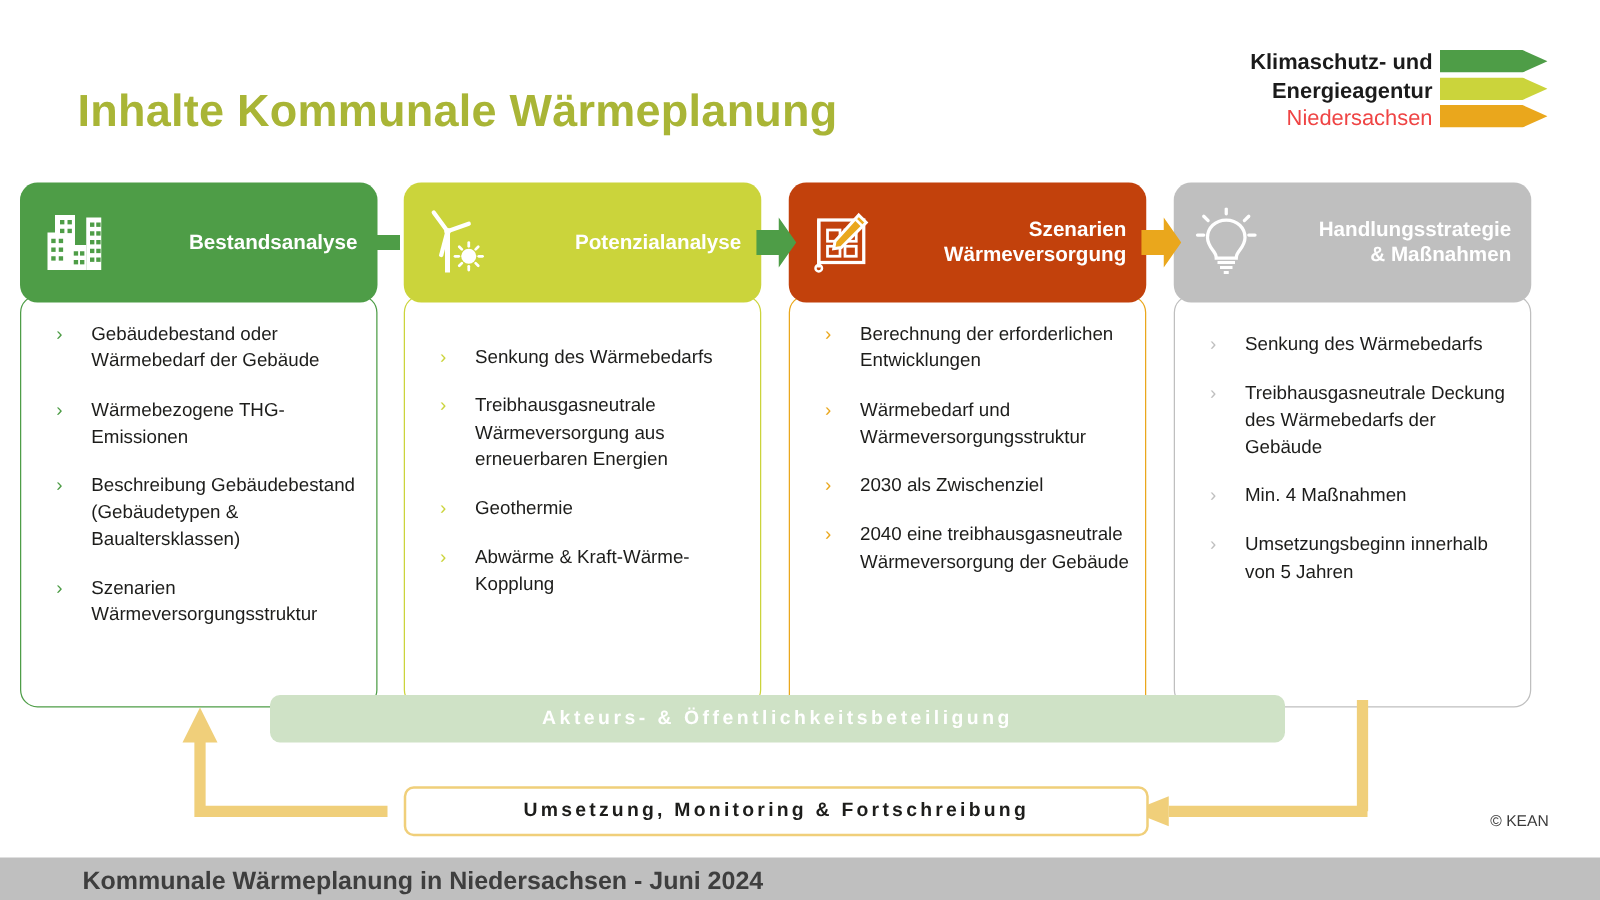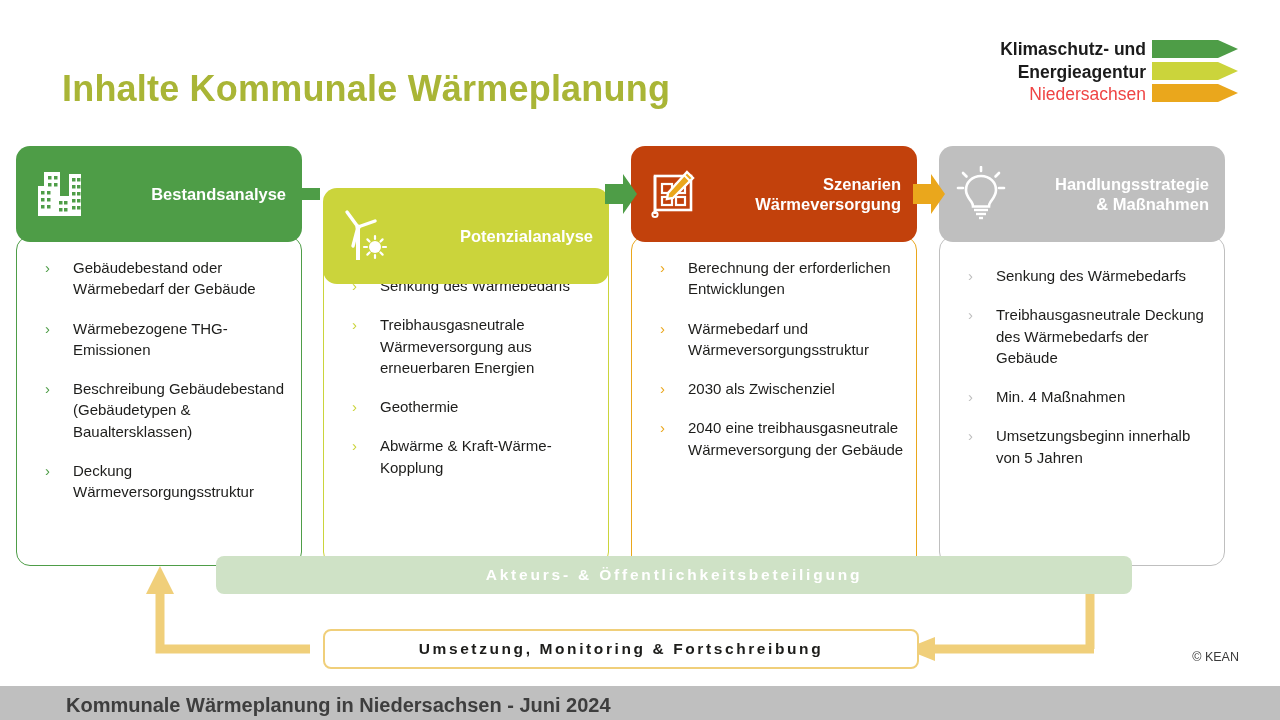--- a/index.html
+++ b/index.html
@@ -56,21 +56,21 @@
     font-size: 15px; line-height: 1.42; font-weight: normal;
   }
 
   
   #col1 { left: 16px; }
   #col1 .col-head { background: #4e9d47; }
   #col1 .col-body { border-color: #4e9d47; height: 330px; top: 90px; }
   #col1 .chev { color: #4e9d47; }
 
   #col2 { left: 323px; }
-  #col2 .col-head { background: #cbd43b; margin-top: 42px; }
+  #col2 .col-head { background: #cbd43b; }
   #col2 .col-body { border-color: #cbd43b; height: 330px; top: 90px; }
   #col2 .chev { color: #cbd43b; }
 
   #col3 { left: 631px; }
   #col3 .col-head { background: #c2410c; }
   #col3 .col-body { border-color: #eaa71c; height: 350px; top: 90px; }
   #col3 .chev { color: #eaa71c; }
 
   #col4 { left: 939px; }
   #col4 .col-head { background: #bfbfbf; }
@@ -78,21 +78,21 @@
   #col4 .chev { color: #bfbfbf; }
 
   #col2 .col-body { padding-top: 38px; }
   #col4 .col-body { padding-top: 28px; }
 
   
   .flow-arrow { position: absolute; z-index: 5; }
 
   
   .akteure {
-    position: absolute; left: 216px; top: 556px; width: 916px; height: 38px;
+    position: absolute; left: 216px; top: 556px; width: 812px; height: 38px;
     background: #cfe2c6; border-radius: 8px; z-index: 6;
     display: flex; align-items: center; justify-content: center;
     color: #ffffff; font-size: 15.5px; font-weight: bold; letter-spacing: 2.8px;
   }
 
   
   .umsetzung {
     position: absolute; left: 323px; top: 629px; width: 596px; height: 40px;
     background: #ffffff; border: 2px solid #f0cf7a; border-radius: 8px; z-index: 7;
     display: flex; align-items: center; justify-content: center;
@@ -197,21 +197,21 @@
             <rect x="45" y="40" width="3.5" height="3.5"></rect>
         </g>
       </svg>
       <span>Bestandsanalyse</span>
     </div>
     <div class="col-body">
       <ul class="bullets">
         <li><span class="chev">›</span><span>Gebäudebestand oder Wärmebedarf der Gebäude</span></li>
         <li><span class="chev">›</span><span>Wärmebezogene THG-Emissionen</span></li>
         <li><span class="chev">›</span><span>Beschreibung Gebäudebestand (Gebäudetypen &amp; Baualtersklassen)</span></li>
-        <li><span class="chev">›</span><span>Deckung Wärmeversorgungsstruktur</span></li>
+        <li><span class="chev">›</span><span>Szenarien Wärmeversorgungsstruktur</span></li>
       </ul>
     </div>
   </div>
 
   <div class="col" id="col2">
     <div class="col-head">
       <svg class="hicon" viewBox="0 0 52 56">
         <rect x="17" y="18" width="4" height="34" fill="#fff"></rect>
         <g stroke="#fff" stroke-width="3.4" stroke-linecap="round" fill="none">
           <path d="M19 19 L 8 4"></path>

